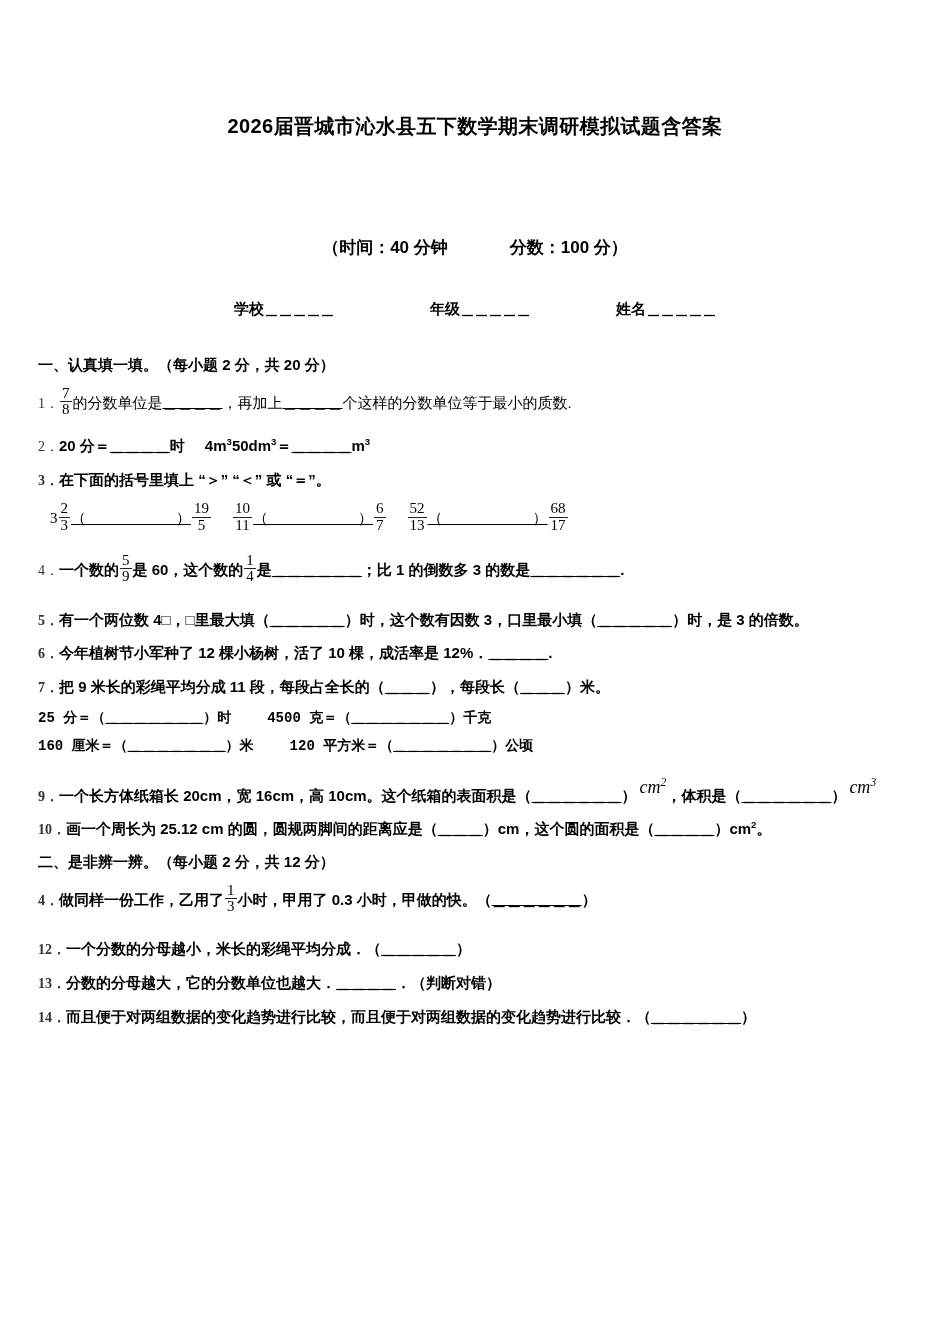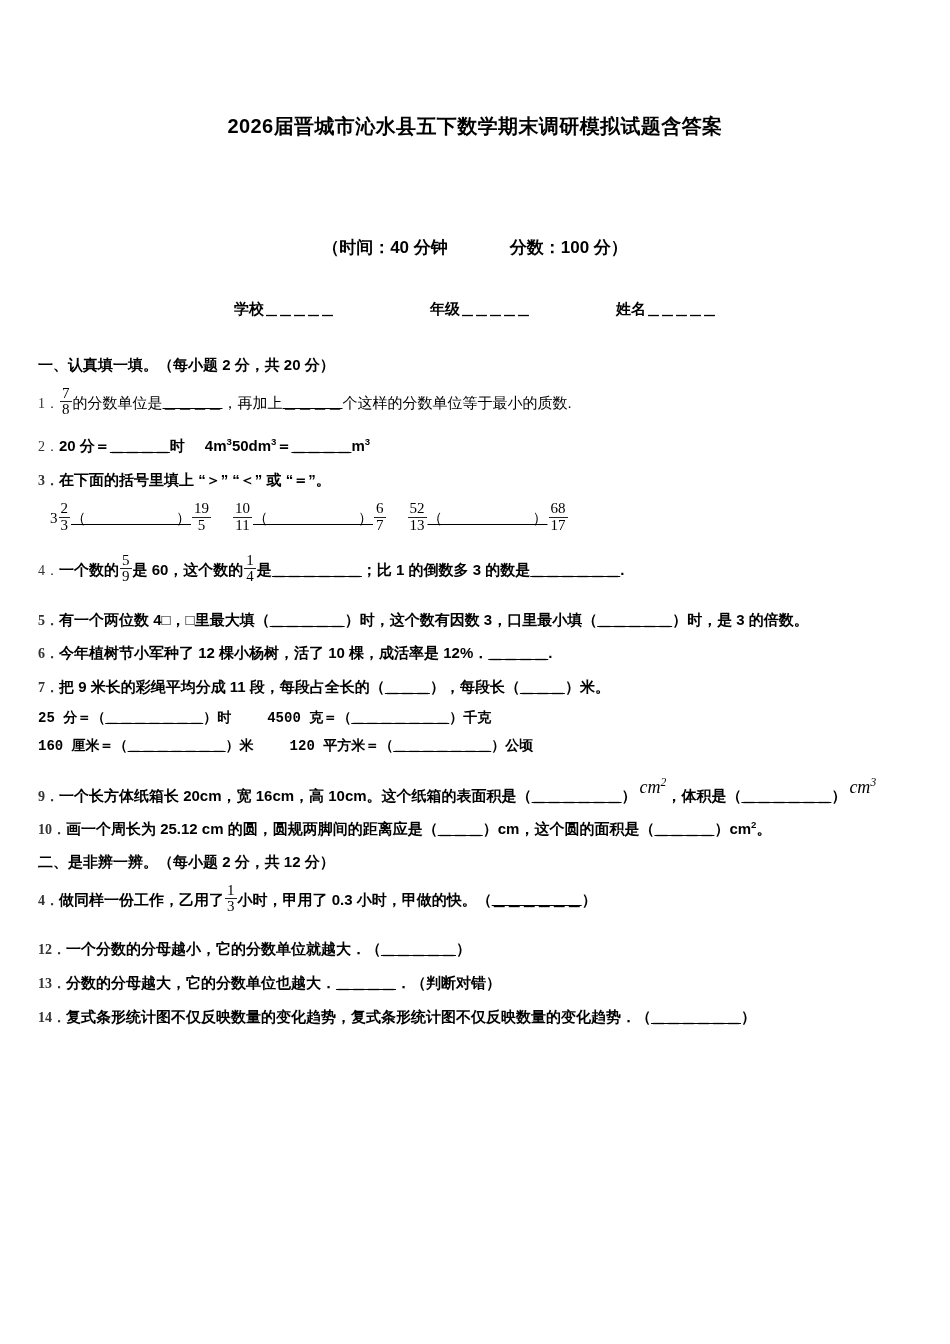--- a/index.html
+++ b/index.html
@@ -222,25 +222,25 @@
 
     <div class="section-head">二、是非辨一辨。（每小题 2 分，共 12 分）</div>
 
     <div class="q bold">
       <span class="num">4．</span><span>做同样一份工作，乙用了</span><span class="frac"><span class="n">1</span><span class="d">3</span></span><span>小时，甲用了 0.3 小时，甲做的快。（</span><span class="bl">＿＿＿＿＿＿</span><span>）</span>
     </div>
 
     <div class="spacer-14"></div>
 
     <div class="q bold">
-      <span class="num">12．</span><span>一个分数的分母越小，它的分数单位就越大．（</span><span class="bl">＿＿＿＿＿</span><span>）</span>
+      <span class="num">12．</span><span>一个分数的分母越小，米长的彩绳平均分成．（</span><span class="bl">＿＿＿＿＿</span><span>）</span>
     </div>
 
     <div class="q bold">
       <span class="num">13．</span><span>分数的分母越大，它的分数单位也越大．</span><span class="bl">＿＿＿＿</span><span>．（判断对错）</span>
     </div>
 
     <div class="q bold">
-      <span class="num">14．</span><span>复式条形统计图不仅反映数量的变化趋势，复式条形统计图不仅反映数量的变化趋势．（</span><span class="bl">＿＿＿＿＿＿</span><span>）</span>
+      <span class="num">14．</span><span>而且便于对两组数据的变化趋势进行比较，而且便于对两组数据的变化趋势进行比较．（</span><span class="bl">＿＿＿＿＿＿</span><span>）</span>
     </div>
 
   </div>
 </div>
 
 </body></html>

